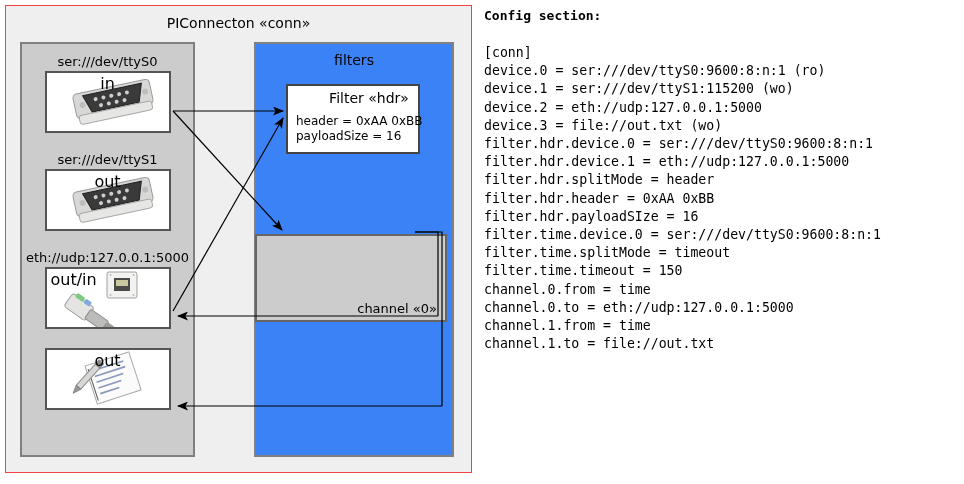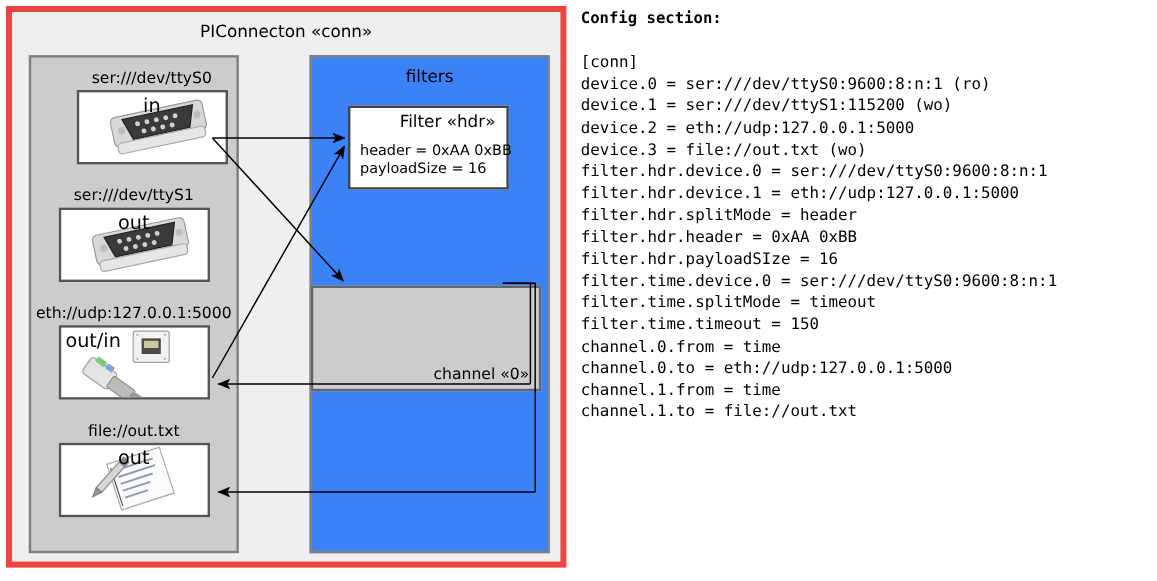--- a/index.html
+++ b/index.html
@@ -16,21 +16,21 @@
   }
 
   
   #diagram-root {
     position: absolute;
     left: 5px;
     top: 5px;
     width: 467px;
     height: 468px;
     box-sizing: border-box;
-    border: 5px solid #ef4444;
+    border: 1px solid #ef4444;
     background: #efefef;
   }
 
   #conn-title {
     position: absolute;
     left: 0;
     top: 9px;
     width: 100%;
     text-align: center;
     font-size: 14px;
@@ -197,21 +197,21 @@
 </style>
 </head>
 <body>
 
 <div id="diagram-root">
 
   <div id="conn-title">PIConnecton «conn»</div>
 
   <div id="devices-panel">
 
-    <div class="device-group" style="top:10px;padding-left:15px;">
+    <div class="device-group" style="top:10px;">
       <div class="device-label">ser:///dev/ttyS0</div>
       <div class="device-box">
         <span class="device-dir">in</span>
         <span class="icon-wrap">
           <svg width="126" height="62" viewBox="0 0 126 62">
             <g transform="translate(24,16) rotate(-12)">
               <rect x="0" y="6" width="78" height="25" rx="4" fill="#d8d8d6" stroke="#9a9a98" stroke-width="1"></rect>
               <path d="M10 9 L70 9 L64 27 L16 27 Z" fill="#3a3a3a" stroke="#222" stroke-width="1"></path>
               <g fill="#cfcfcf">
                 <circle cx="22" cy="15" r="2"></circle>
@@ -281,21 +281,20 @@
               <rect x="14" y="-3" width="7" height="5" rx="1" fill="#7fa8e0"></rect>
               <rect x="24" y="3" width="22" height="11" rx="2" fill="#bcbcba" stroke="#8e8e8c" stroke-width="1"></rect>
               <rect x="44" y="4" width="12" height="9" rx="4" fill="#9a9a98"></rect>
             </g>
           </svg>
         </span>
       </div>
     </div>
 
     <div class="device-group" style="top:304px;">
-      <div class="device-label">file://out.txt</div>
       <div class="device-box">
         <span class="device-dir">out</span>
         <span class="icon-wrap">
           <svg width="126" height="62" viewBox="0 0 126 62">
             <g transform="translate(38,16) rotate(-18)">
               <rect x="0" y="0" width="46" height="40" fill="#fbfbfb" stroke="#a9a9a7" stroke-width="1"></rect>
               <g stroke="#8899bb" stroke-width="1.6">
                 <line x1="6" y1="7" x2="38" y2="7"></line>
                 <line x1="6" y1="13" x2="38" y2="13"></line>
                 <line x1="6" y1="19" x2="34" y2="19"></line>

